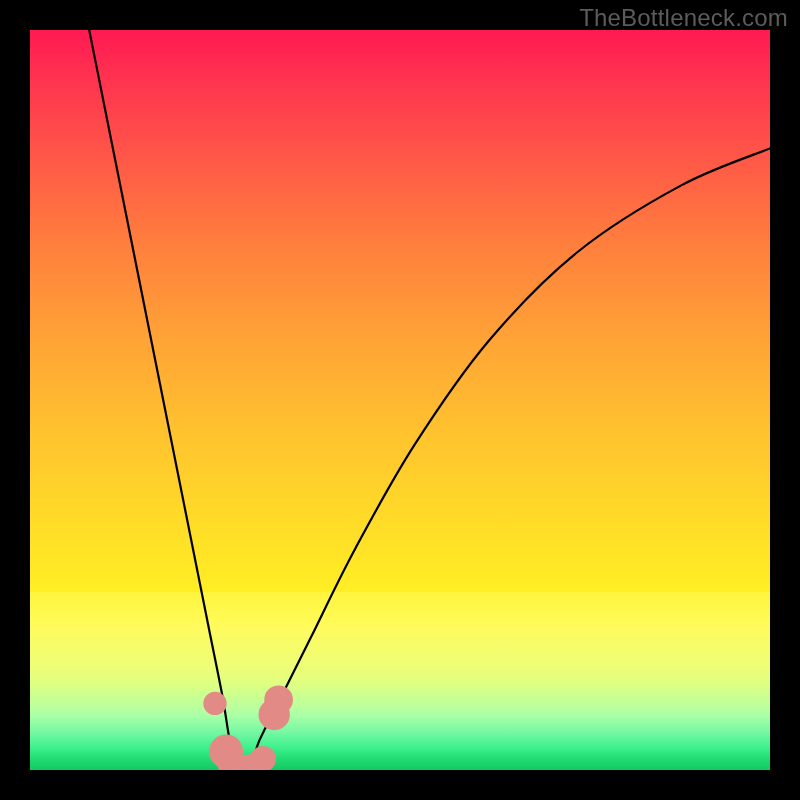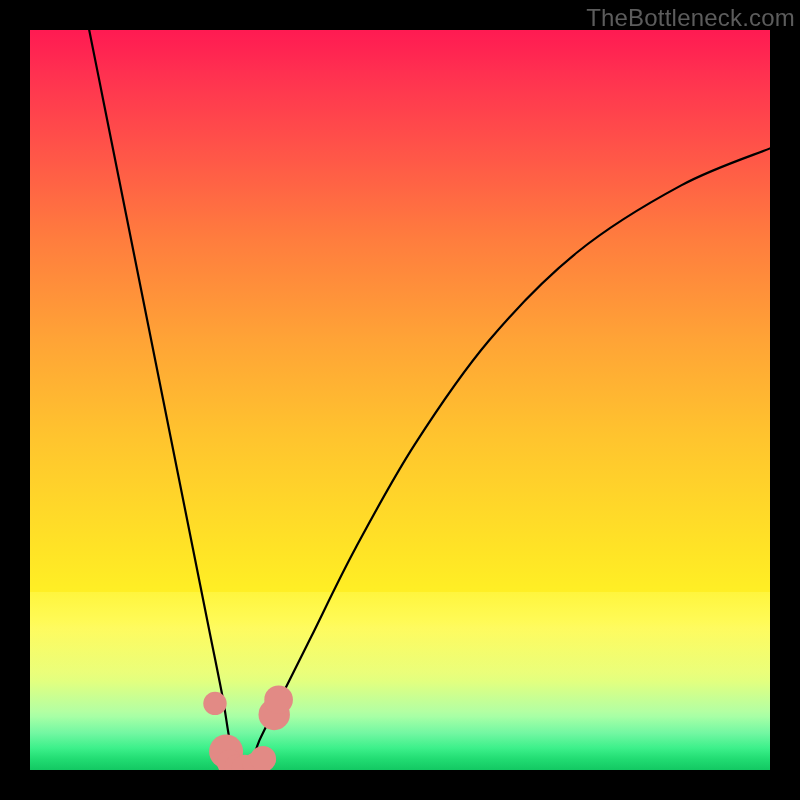--- a/index.html
+++ b/index.html
@@ -45,21 +45,21 @@
       rgba(255,255,160,0.45) 20%,
       rgba(220,255,170,0.45) 45%,
       rgba(150,255,170,0.5) 70%,
       rgba(60,230,130,0.6) 88%,
       rgba(20,200,100,0.7) 100%);
     pointer-events: none;
   }
   .watermark {
     position: absolute;
     top: 4px;
-    right: 5px;
+    right: 12px;
     color: #5c5c5c;
     font-size: 24px;
     font-weight: 400;
     letter-spacing: 0.2px;
     pointer-events: none;
     user-select: none;
   }
   svg.curve {
     position: absolute;
     left: 0;

